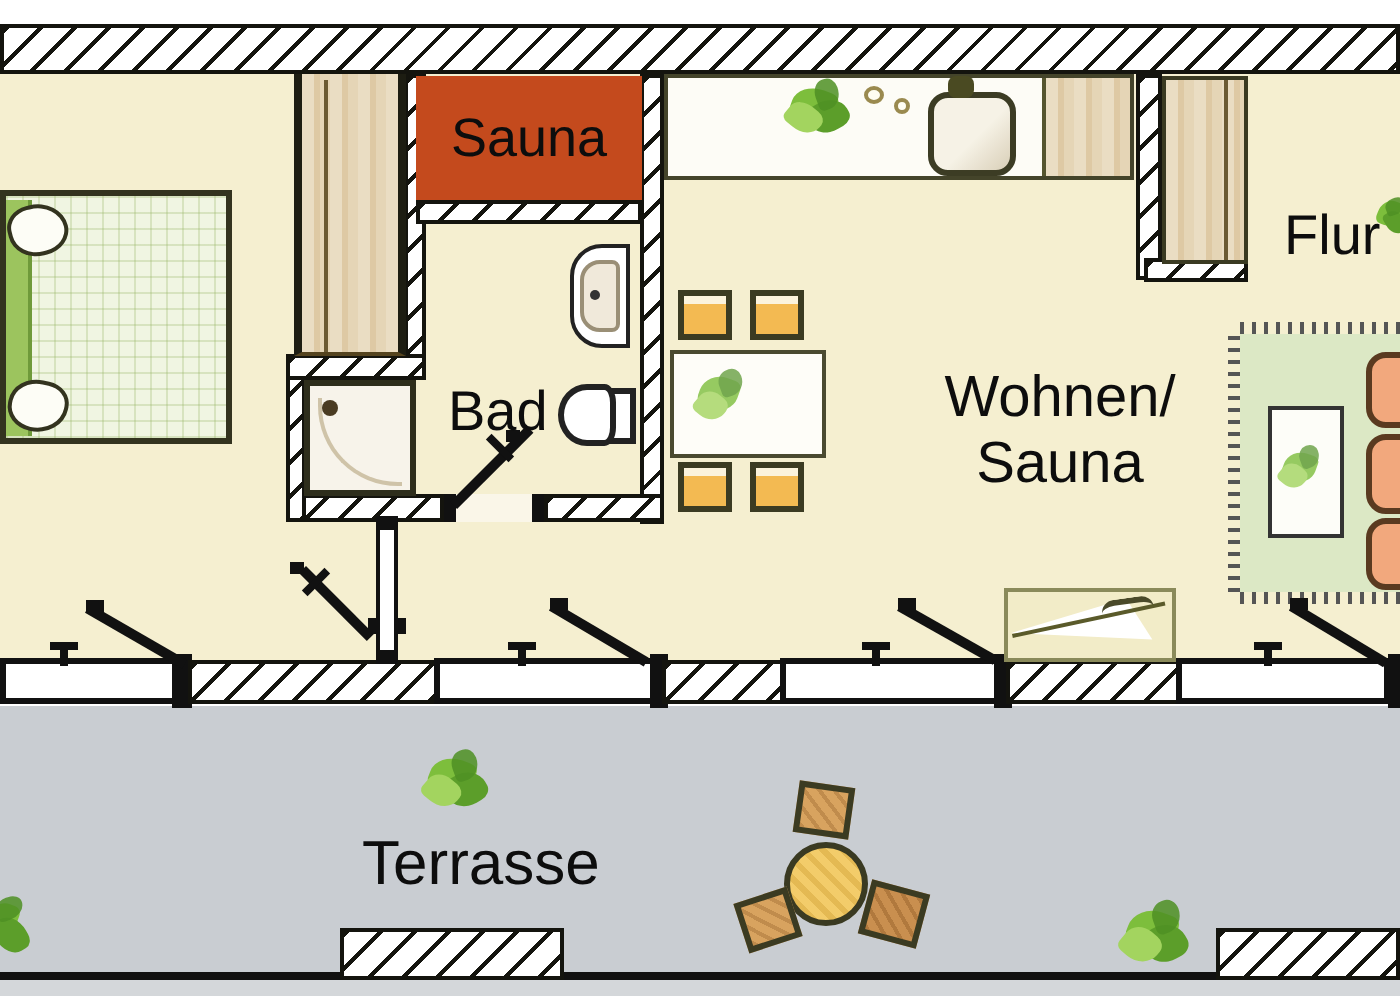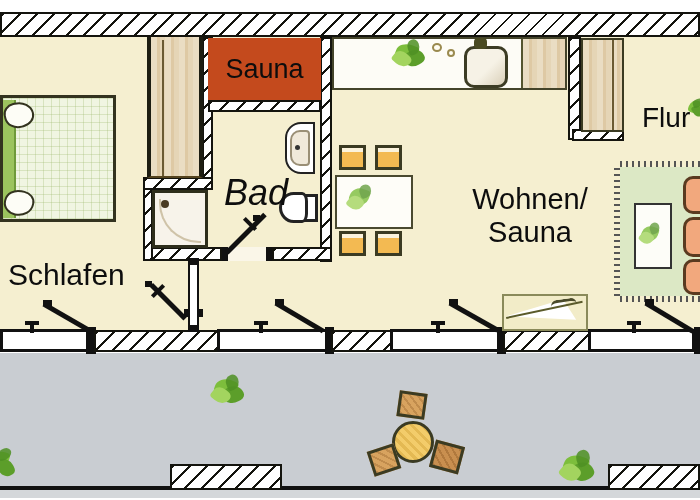--- a/index.html
+++ b/index.html
@@ -190,21 +190,21 @@
       <i class="l2"></i>
       <i class="l3"></i>
       <i class="l4"></i>
     </div>
   <div class="abs plant" style="left:-10px;top:446px;width:26px;height:36px;">
       <i class="l1"></i>
       <i class="l2"></i>
       <i class="l4"></i>
     </div>
 
-  <div class="label" style="left:8px;top:258px;font-size:30px;">Schlafen</div>
-  <div class="label" style="left:224px;top:172px;font-size:36px;font-style:italic;">Bad</div>
+  <div class="label" style="left:224px;top:190px;font-size:28px;">Bad</div>
   <div class="label" style="left:642px;top:70px;font-size:28px;margin-top:32px;">Flur</div>
   <div class="label" style="left:445px;top:183px;width:170px;font-size:29px;line-height:33px;text-align:center;">
     <span>Wohnen/</span><br>
     <span>Sauna</span>
   </div>
+  <div class="label" style="left:181px;top:414px;font-size:31px;">Terrasse</div>
 
 </div>
 
 </body></html>

